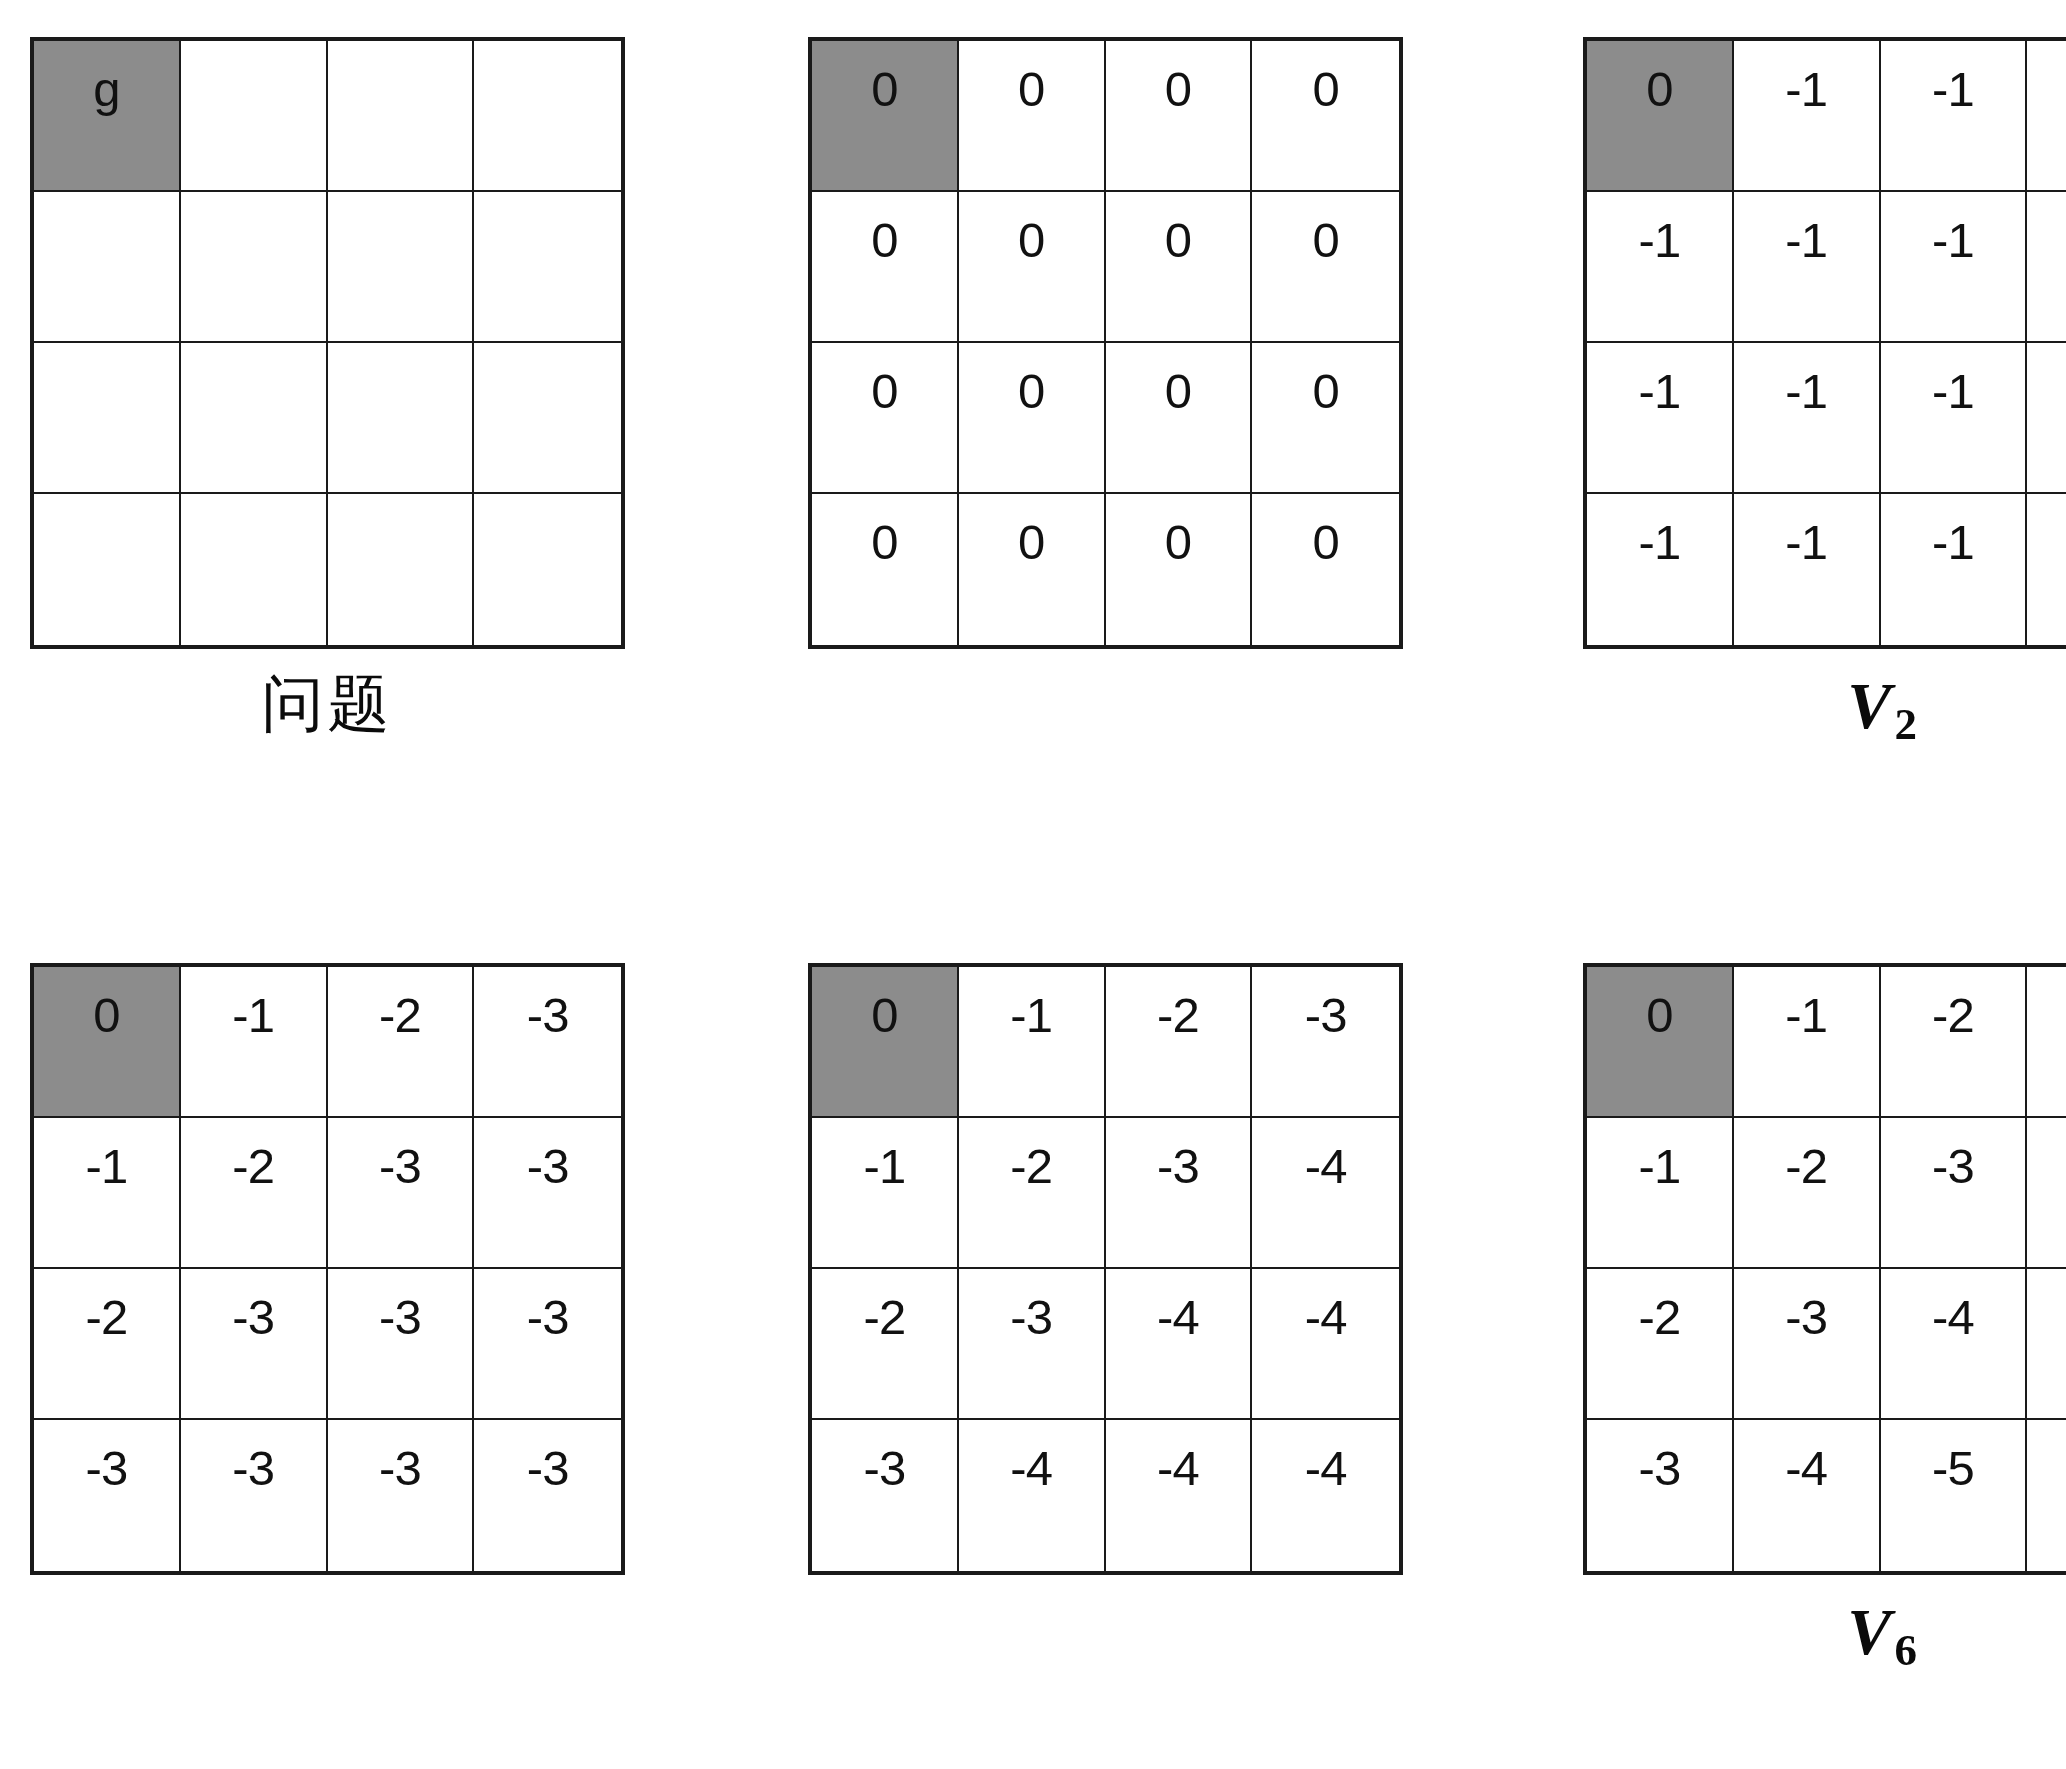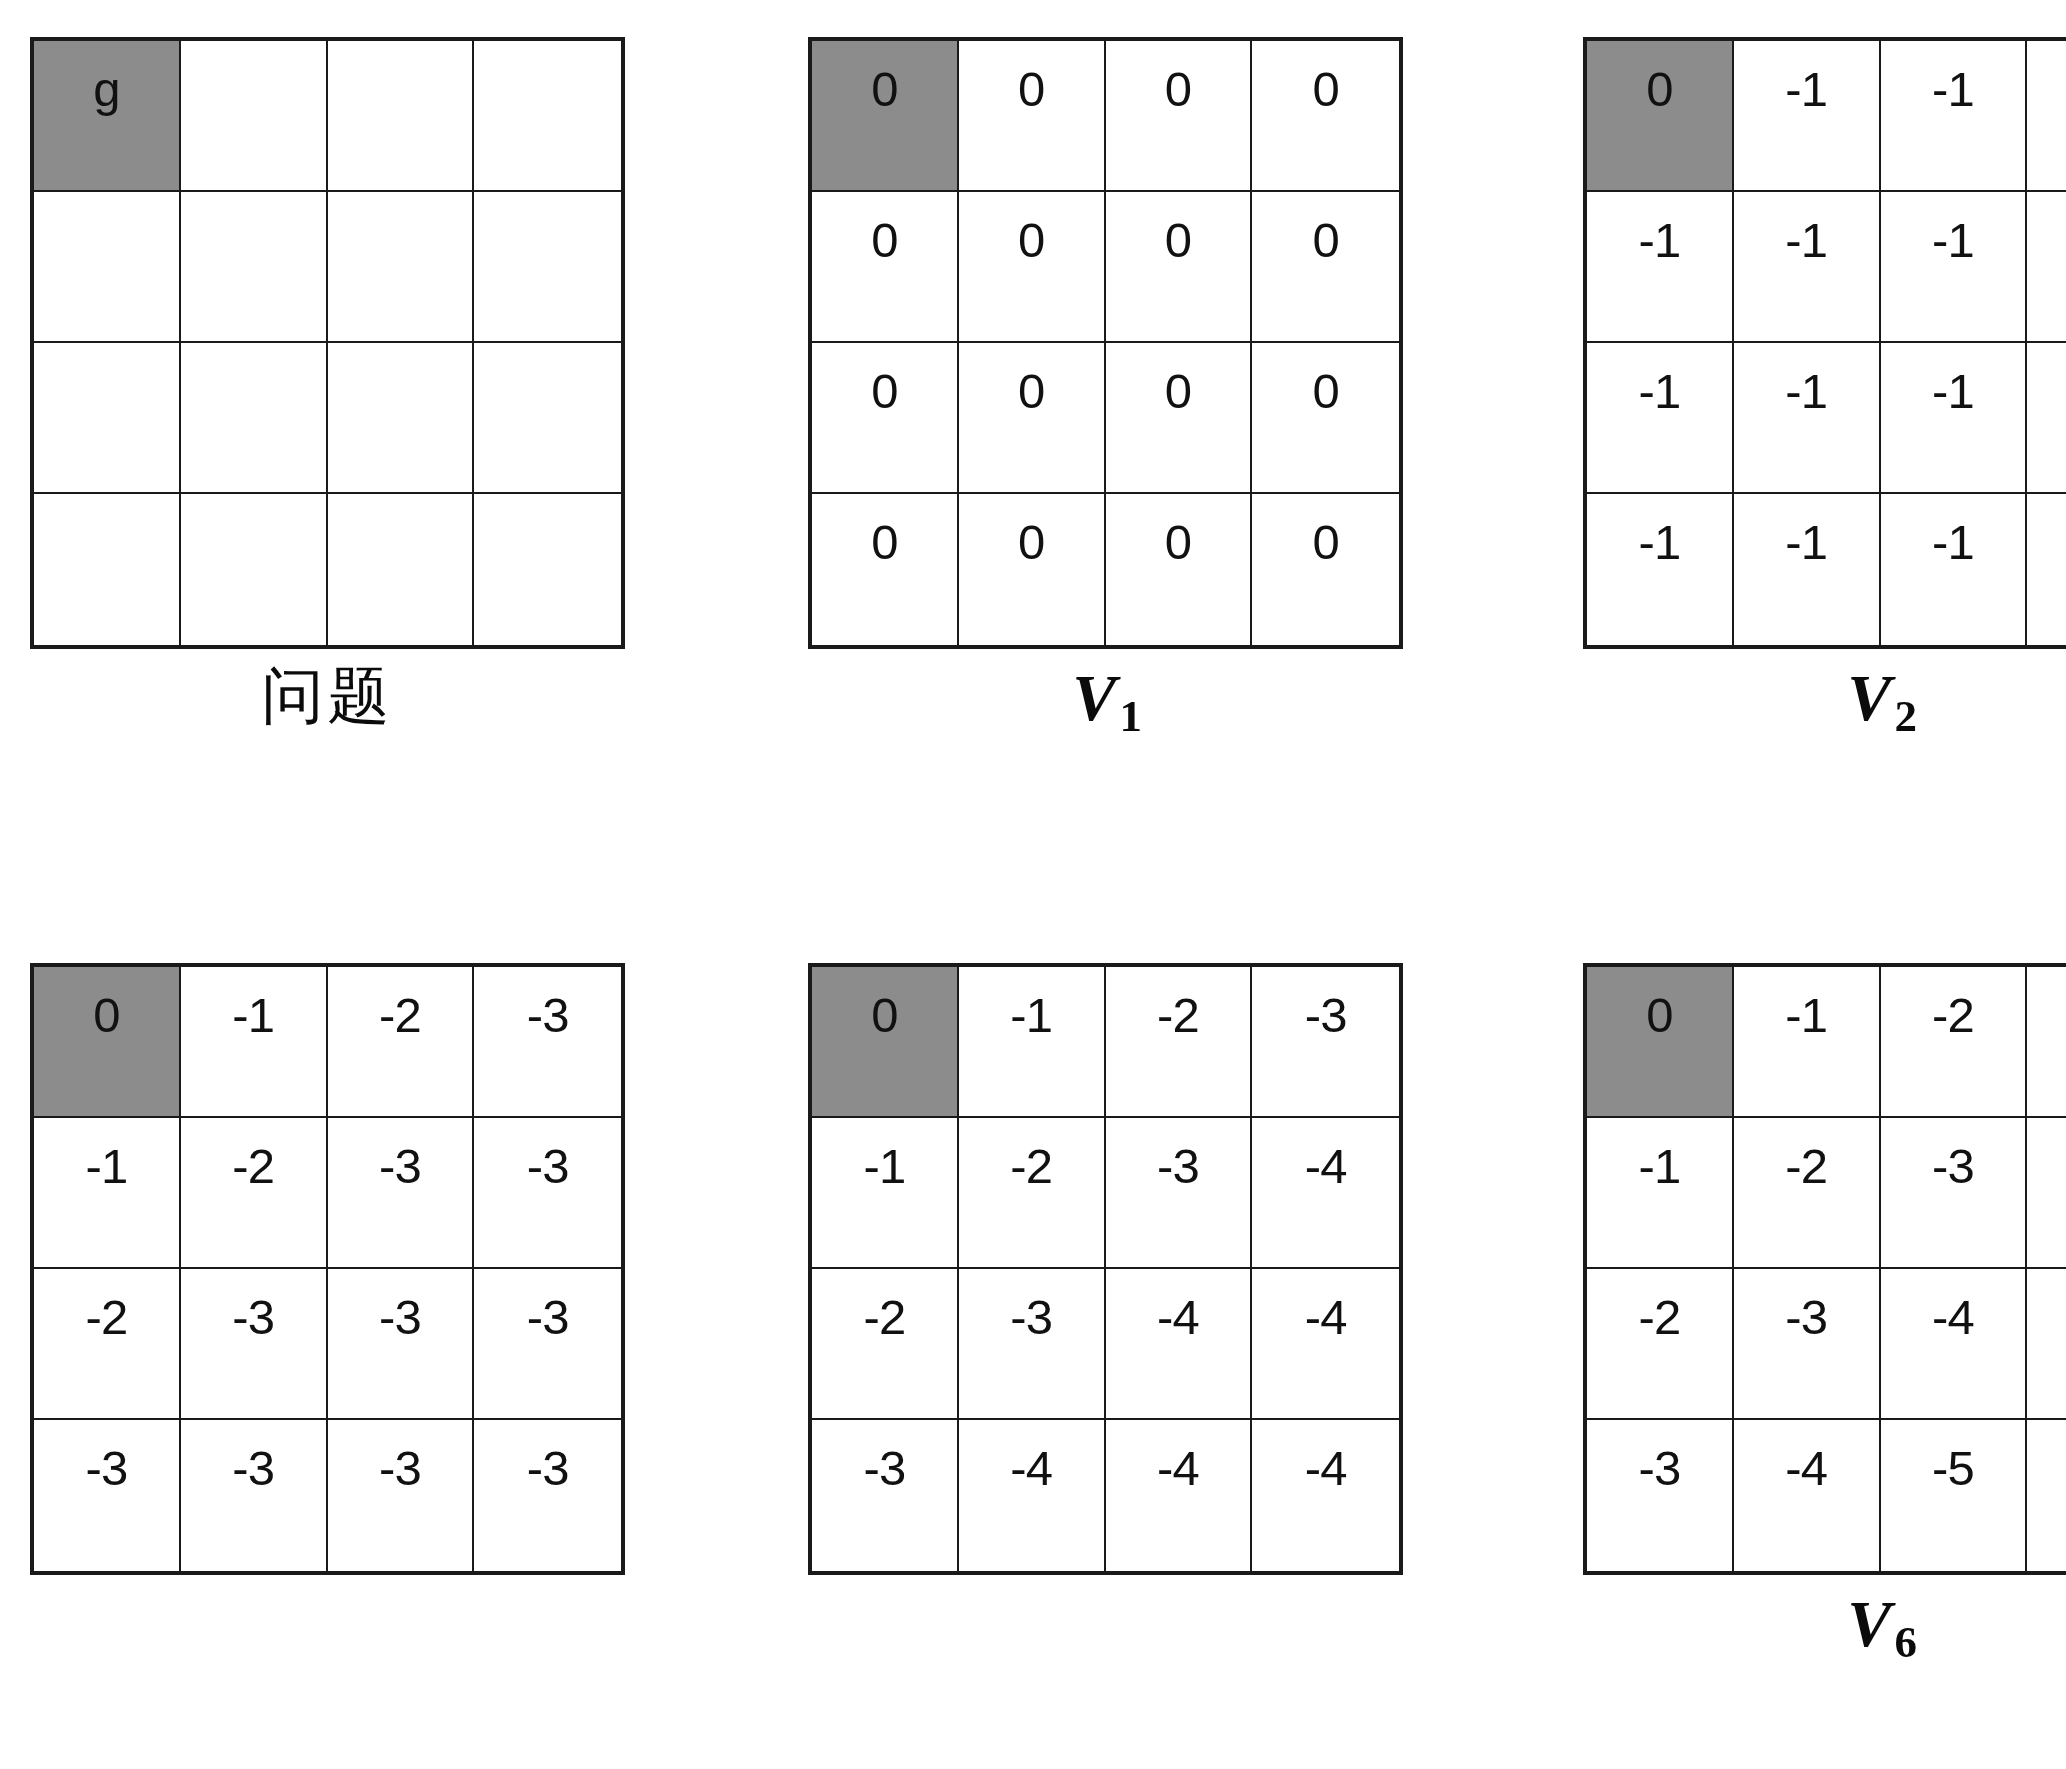--- a/index.html
+++ b/index.html
@@ -61,21 +61,21 @@
     font-family: "Liberation Sans", sans-serif;
     font-size: 49px;
     line-height: 1;
     color: #111111;
     letter-spacing: -0.8px;
   }
 
   .caption {
     width: 595px;
     text-align: center;
-    margin-top: 16px;
+    margin-top: 24px;
     color: #0b0b0b;
     line-height: 1;
     white-space: nowrap;
   }
 
   .caption .cjk {
     font-family: "Liberation Serif", serif;
     font-size: 62px;
     letter-spacing: 4.1px;
   }
@@ -198,21 +198,20 @@
         <div class="cell">
           <span class="val">0</span>
         </div>
         <div class="cell">
           <span class="val">0</span>
         </div>
         <div class="cell">
           <span class="val">0</span>
         </div>
       </div>
-      <div class="caption"><span class="vsym">V</span><span class="vsub">1</span></div>
     </div>
     <div class="figure" style="left: 1583px; top: 37px;">
       <div class="grid">
         <div class="cell shaded">
           <span class="val">0</span>
         </div>
         <div class="cell">
           <span class="val">-1</span>
         </div>
         <div class="cell">

